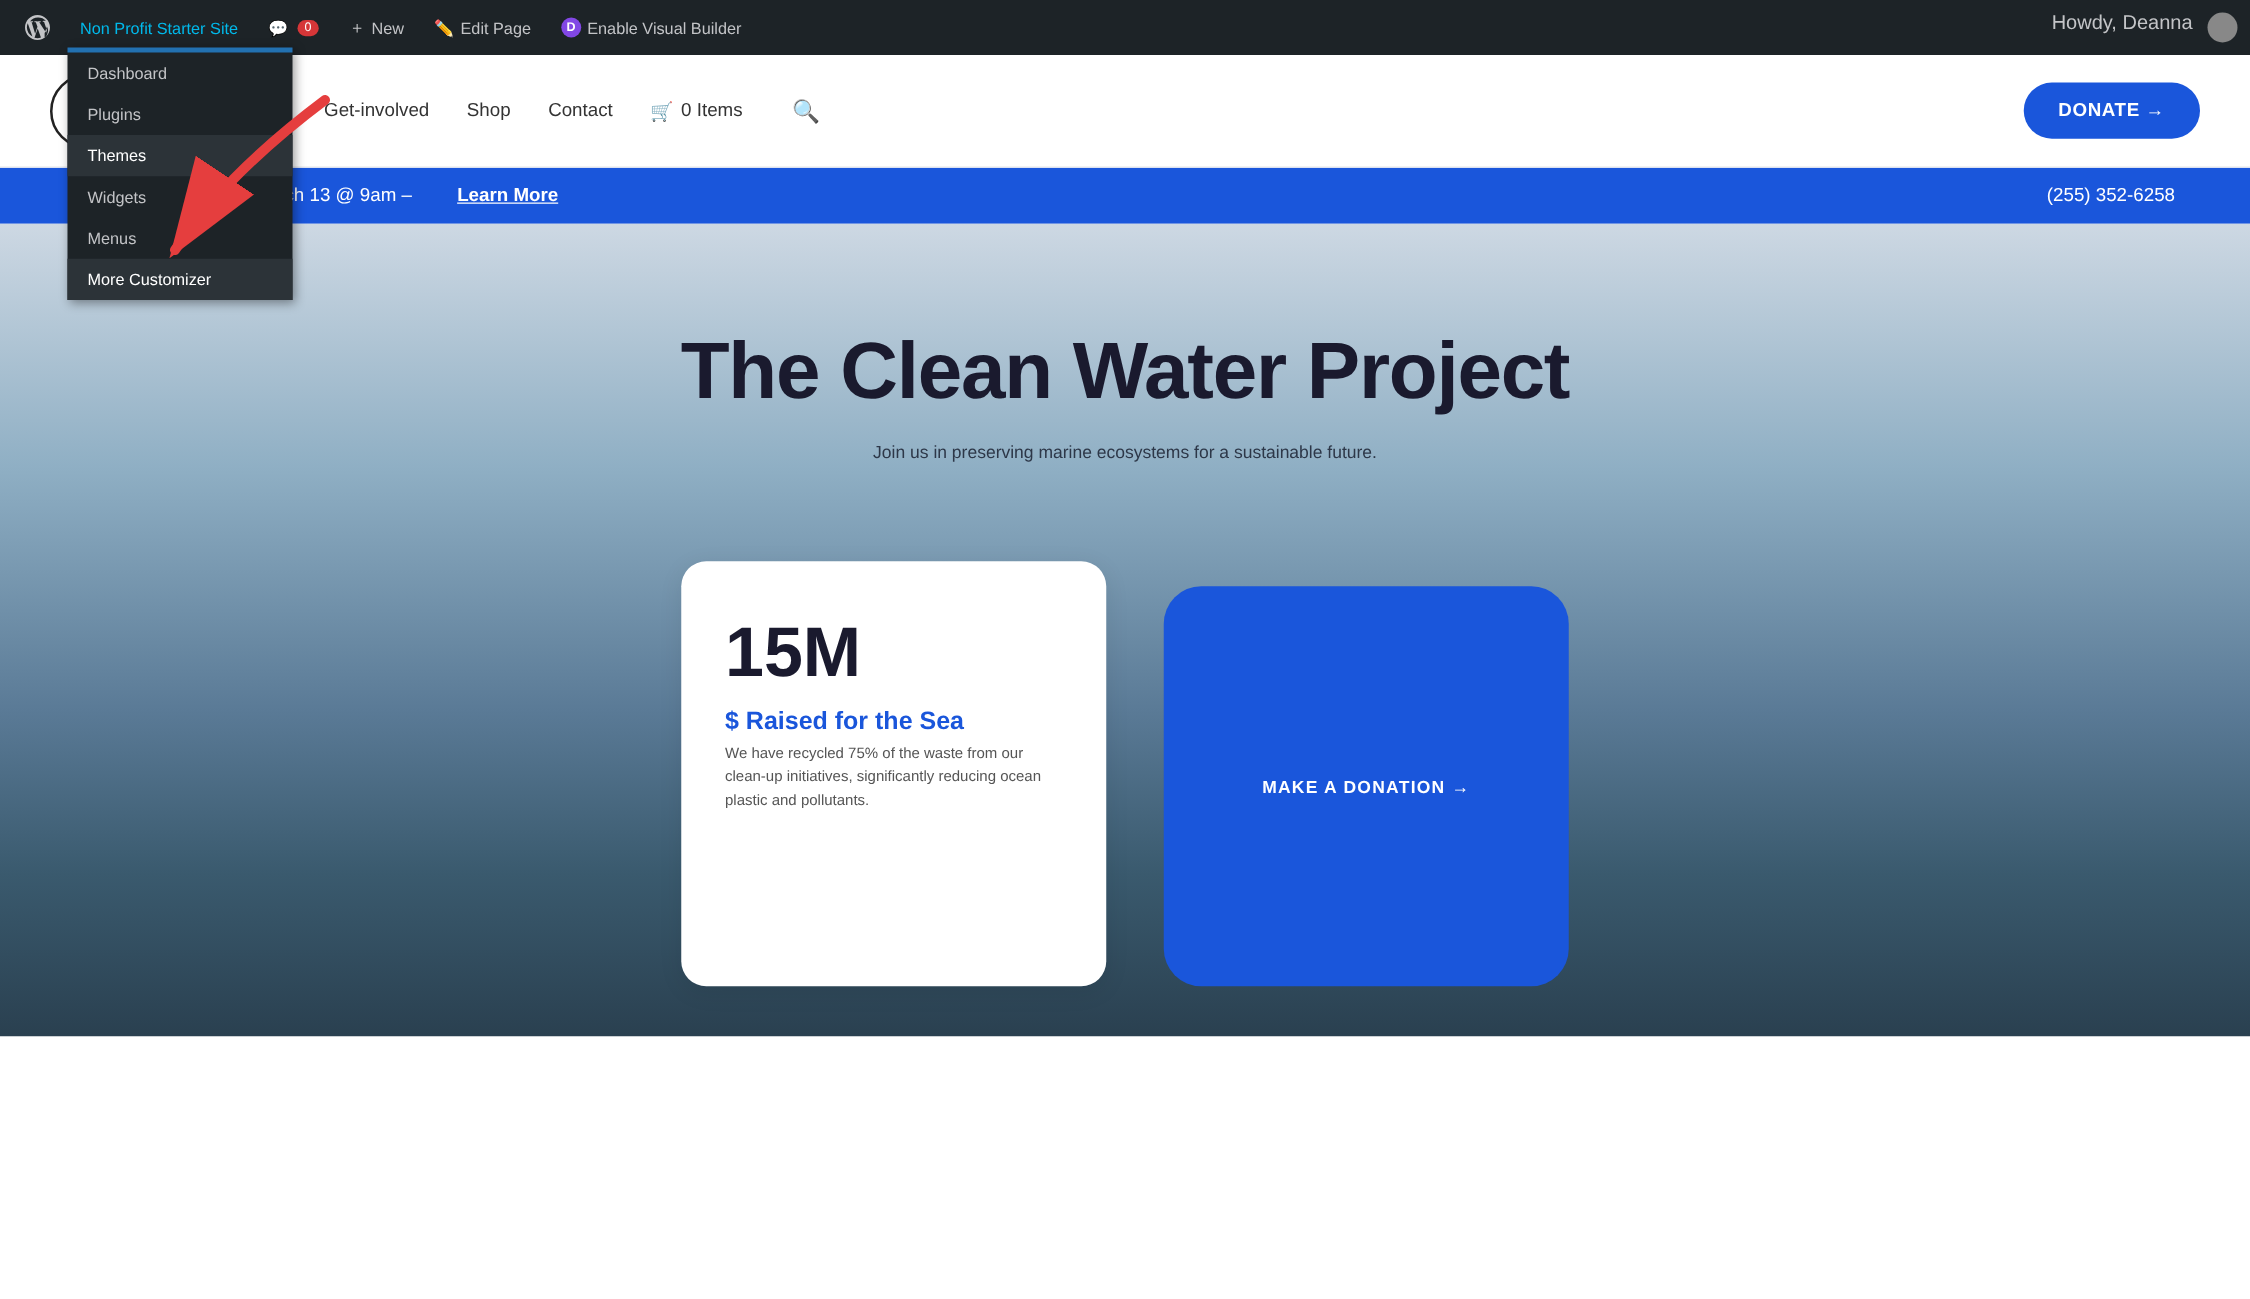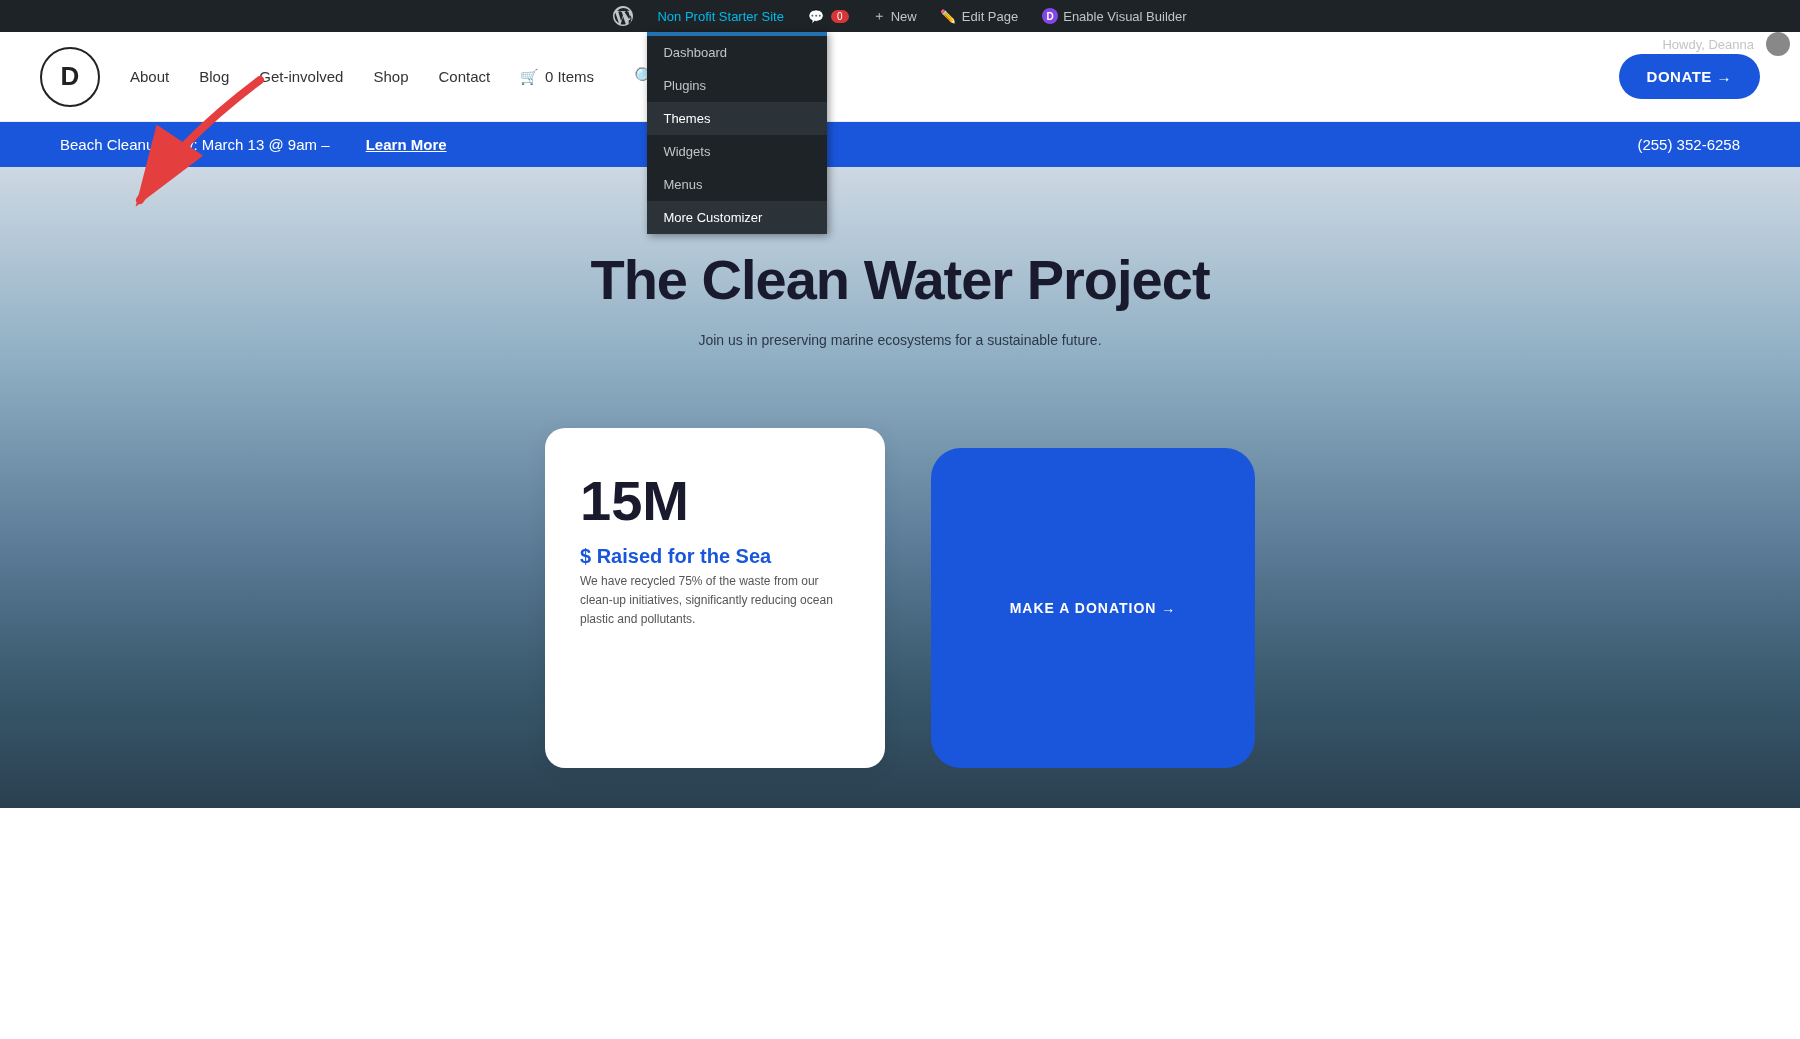--- a/index.html
+++ b/index.html
@@ -2,38 +2,37 @@
 <html><head>
   <meta charset="utf-8">
   <style>
     * { margin: 0; padding: 0; box-sizing: border-box; }
     body { font-family: -apple-system, BlinkMacSystemFont, 'Segoe UI', sans-serif; width: 1800px; min-height: 1039px; overflow-x: hidden; }
 
     
     .admin-bar {
       background: #1d2327;
       color: #fff;
-      height: 32px;
+      height: 44px;
       display: flex;
       align-items: center;
       padding: 0 10px;
       font-size: 13px;
       position: relative;
       z-index: 100;
-      flex-direction: column;
     }
     .admin-bar-left { display: flex; align-items: center; gap: 4px; }
     .admin-bar-item {
       display: flex; align-items: center; gap: 5px;
       padding: 0 10px; height: 32px; cursor: pointer; color: #c3c4c7;
       text-decoration: none; font-size: 13px;
     }
     .admin-bar-wp-logo { color: #c3c4c7; }
     .wp-logo-svg { width: 20px; height: 20px; fill: #c3c4c7; }
-    .admin-bar-right { margin-left: auto; display: flex; align-items: center; gap: 4px; color: #c3c4c7; font-size: 13px; }
+    .admin-bar-right { margin-left: auto; display: flex; gap: 4px; color: #c3c4c7; font-size: 16px; }
     .howdy-text { padding: 0 8px; }
     .admin-avatar { width: 24px; height: 24px; border-radius: 50%; background: #888; display: inline-block; }
     .notification-count { background: #d63638; color: #fff; border-radius: 10px; padding: 1px 6px; font-size: 10px; margin-left: 2px; }
     .site-name-link { color: #00b9eb; }
     .divi-icon { width: 16px; height: 16px; background: #8247e5; border-radius: 50%; display: inline-flex; align-items: center; justify-content: center; color: #fff; font-size: 10px; font-weight: bold; }
 
     
     .dropdown-menu {
       position: absolute;
       top: 32px;
@@ -120,21 +119,21 @@
       background: linear-gradient(to bottom, #cdd8e3 0%, #8fafc4 30%, #5a7a96 60%, #3a5a6e 80%, #2a4050 100%);
       min-height: 600px;
       display: flex;
       flex-direction: column;
       align-items: center;
       justify-content: flex-start;
       padding: 80px 40px 40px;
       position: relative;
     }
     .hero-title {
-      font-size: 56px;
+      font-size: 64px;
       font-weight: 800;
       color: #1a1a2e;
       text-align: center;
       margin-bottom: 20px;
       letter-spacing: -1px;
     }
     .hero-subtitle {
       font-size: 14px;
       color: #2d3748;
       text-align: center;

